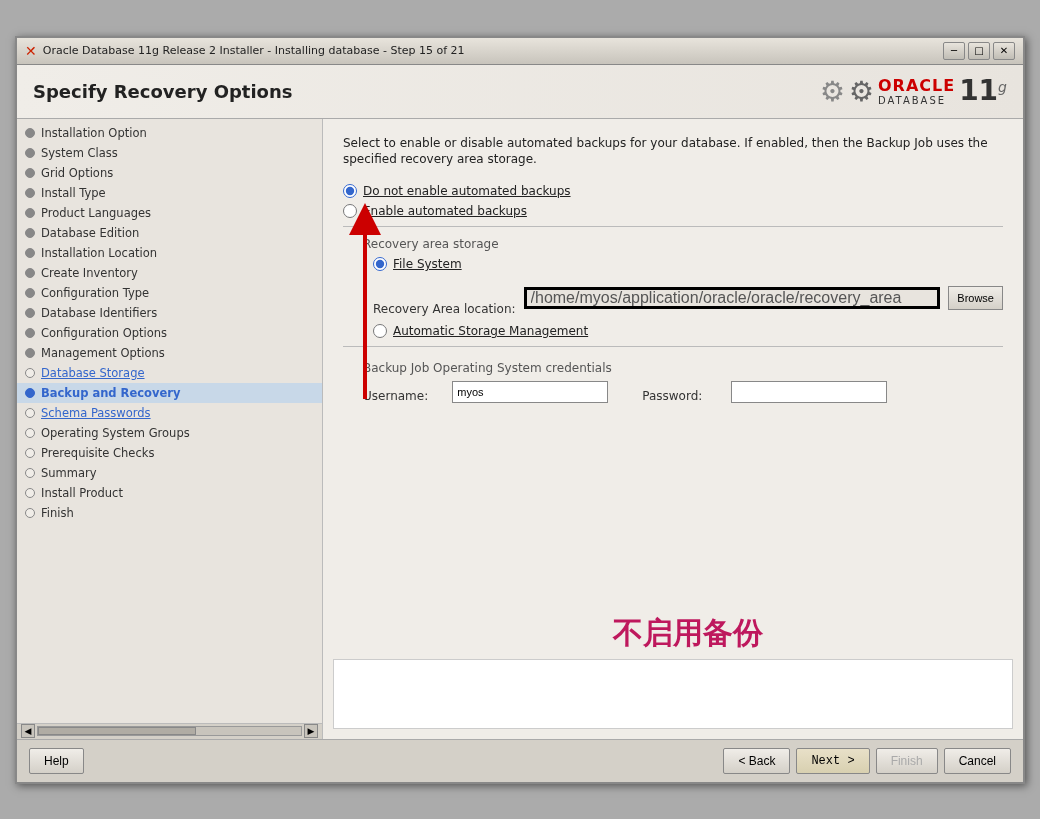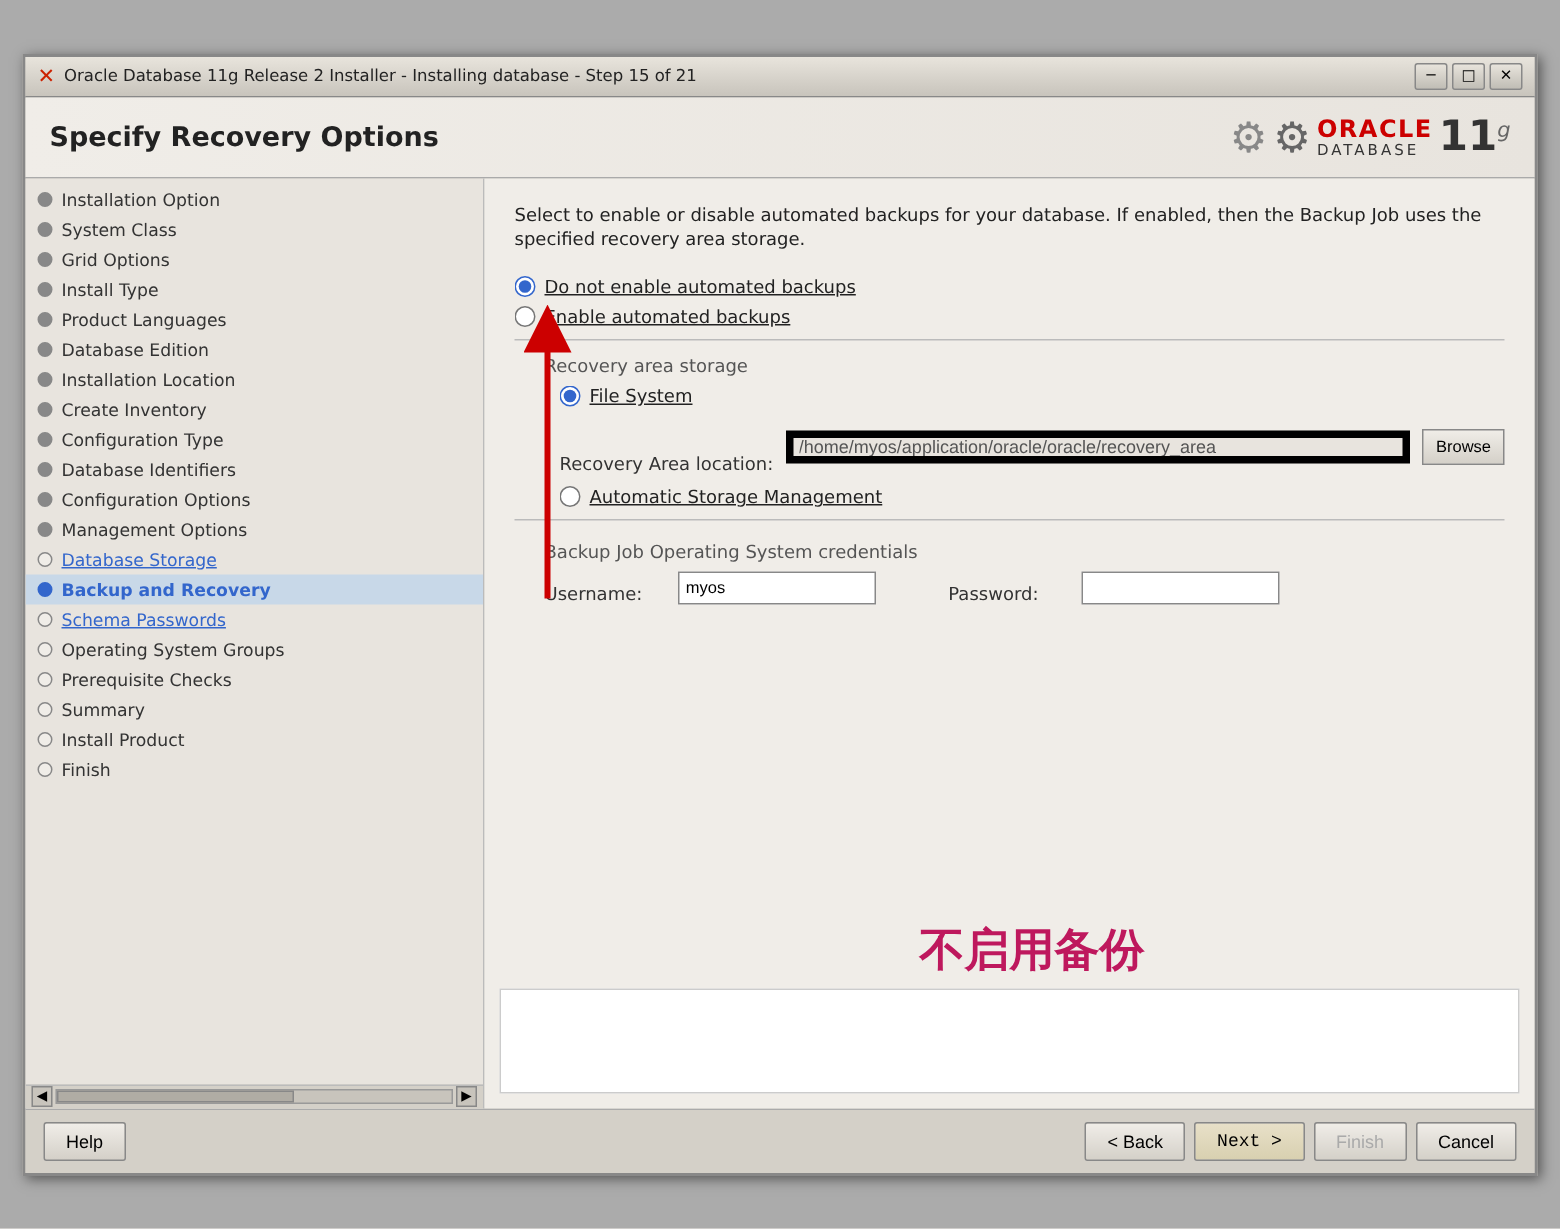--- a/index.html
+++ b/index.html
@@ -205,24 +205,24 @@
     }
     .field-label {
       font-size: 12px;
       color: #333;
       min-width: 130px;
       margin-top: 23px;
     }
     .field-input {
       flex: 1;
       height: 22px;
-      border: 5px solid #000000;
+      border: 3px solid #000000;
       background: #e8e4de;
       padding: 2px 4px;
-      font-size: 12px;
+      font-size: 16px;
       color: #555;
     }
     .browse-btn {
       height: 24px;
       padding: 0 8px;
       background: linear-gradient(to bottom, #f0ede8, #d4d0c8);
       border: 1px solid #888;
       font-size: 11px;
       cursor: pointer;
     }
@@ -235,21 +235,21 @@
       gap: 24px;
       margin-left: 20px;
       margin-top: 6px;
     }
     .cred-label {
       font-size: 12px;
       color: #333;
       min-width: 65px;
     }
     .cred-input {
-      width: 132px;
+      width: 156px;
       height: 22px;
       border: 1px solid #888;
       background: #fff;
       padding: 2px 4px;
       font-size: 11px;
     }
     .footer {
       background: #d4d0c8;
       border-top: 1px solid #aaa;
       padding: 8px 12px;
@@ -460,21 +460,21 @@
         </div>
       </div>
 
       <div class="divider"></div>
 
       <div class="credentials-section">
         <div class="section-label">Backup Job Operating System credentials</div>
         <div class="credentials-row">
           <span class="cred-label">Username:</span>
           <input type="text" class="cred-input" value="myos" style="">
-          <span class="cred-label" style="min-width:65px;margin-left:24px;">Password:</span>
+          <span class="cred-label" style="min-width:65px;margin-left:10px;">Password:</span>
           <input type="password" class="cred-input" style="">
         </div>
       </div>
 
       <div style="position:absolute;top:80px;left:14px;pointer-events:none;">
         <svg width="60" height="220">
           <defs>
             <marker id="arrowhead" markerWidth="8" markerHeight="8" refX="4" refY="4" orient="auto">
               <path d="M0,0 L0,8 L8,4 z" fill="#cc0000"></path>
             </marker>

